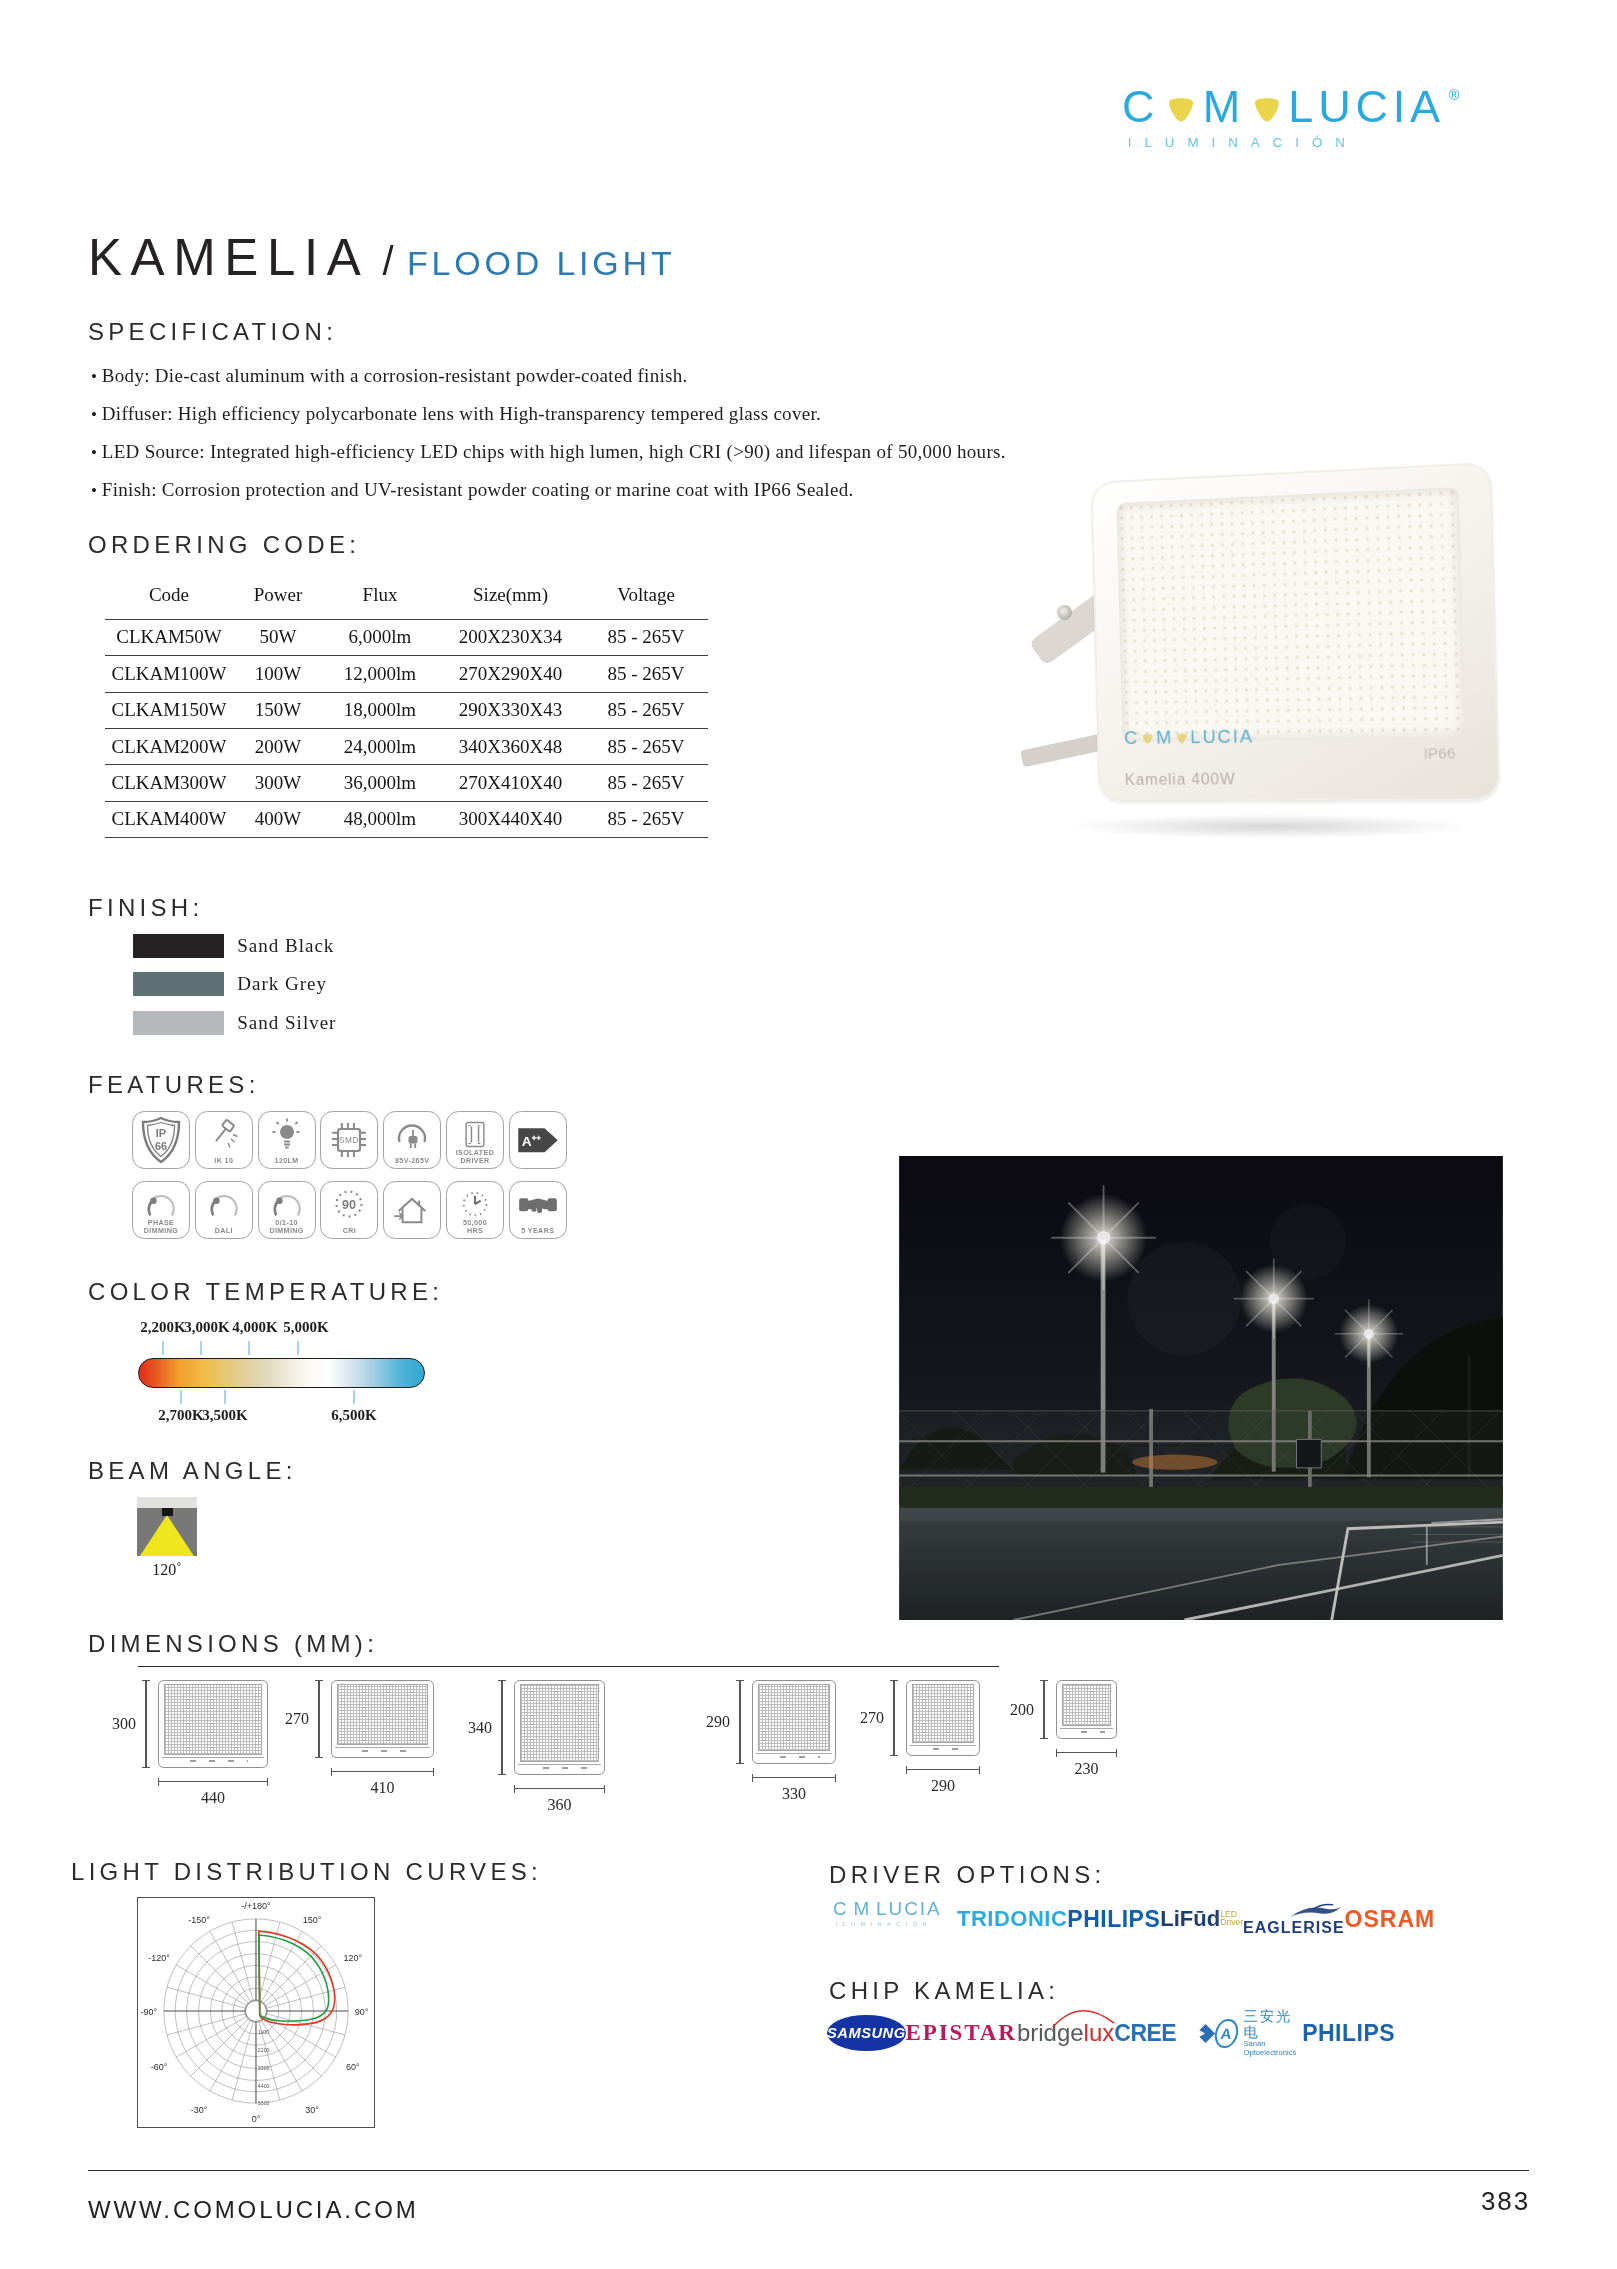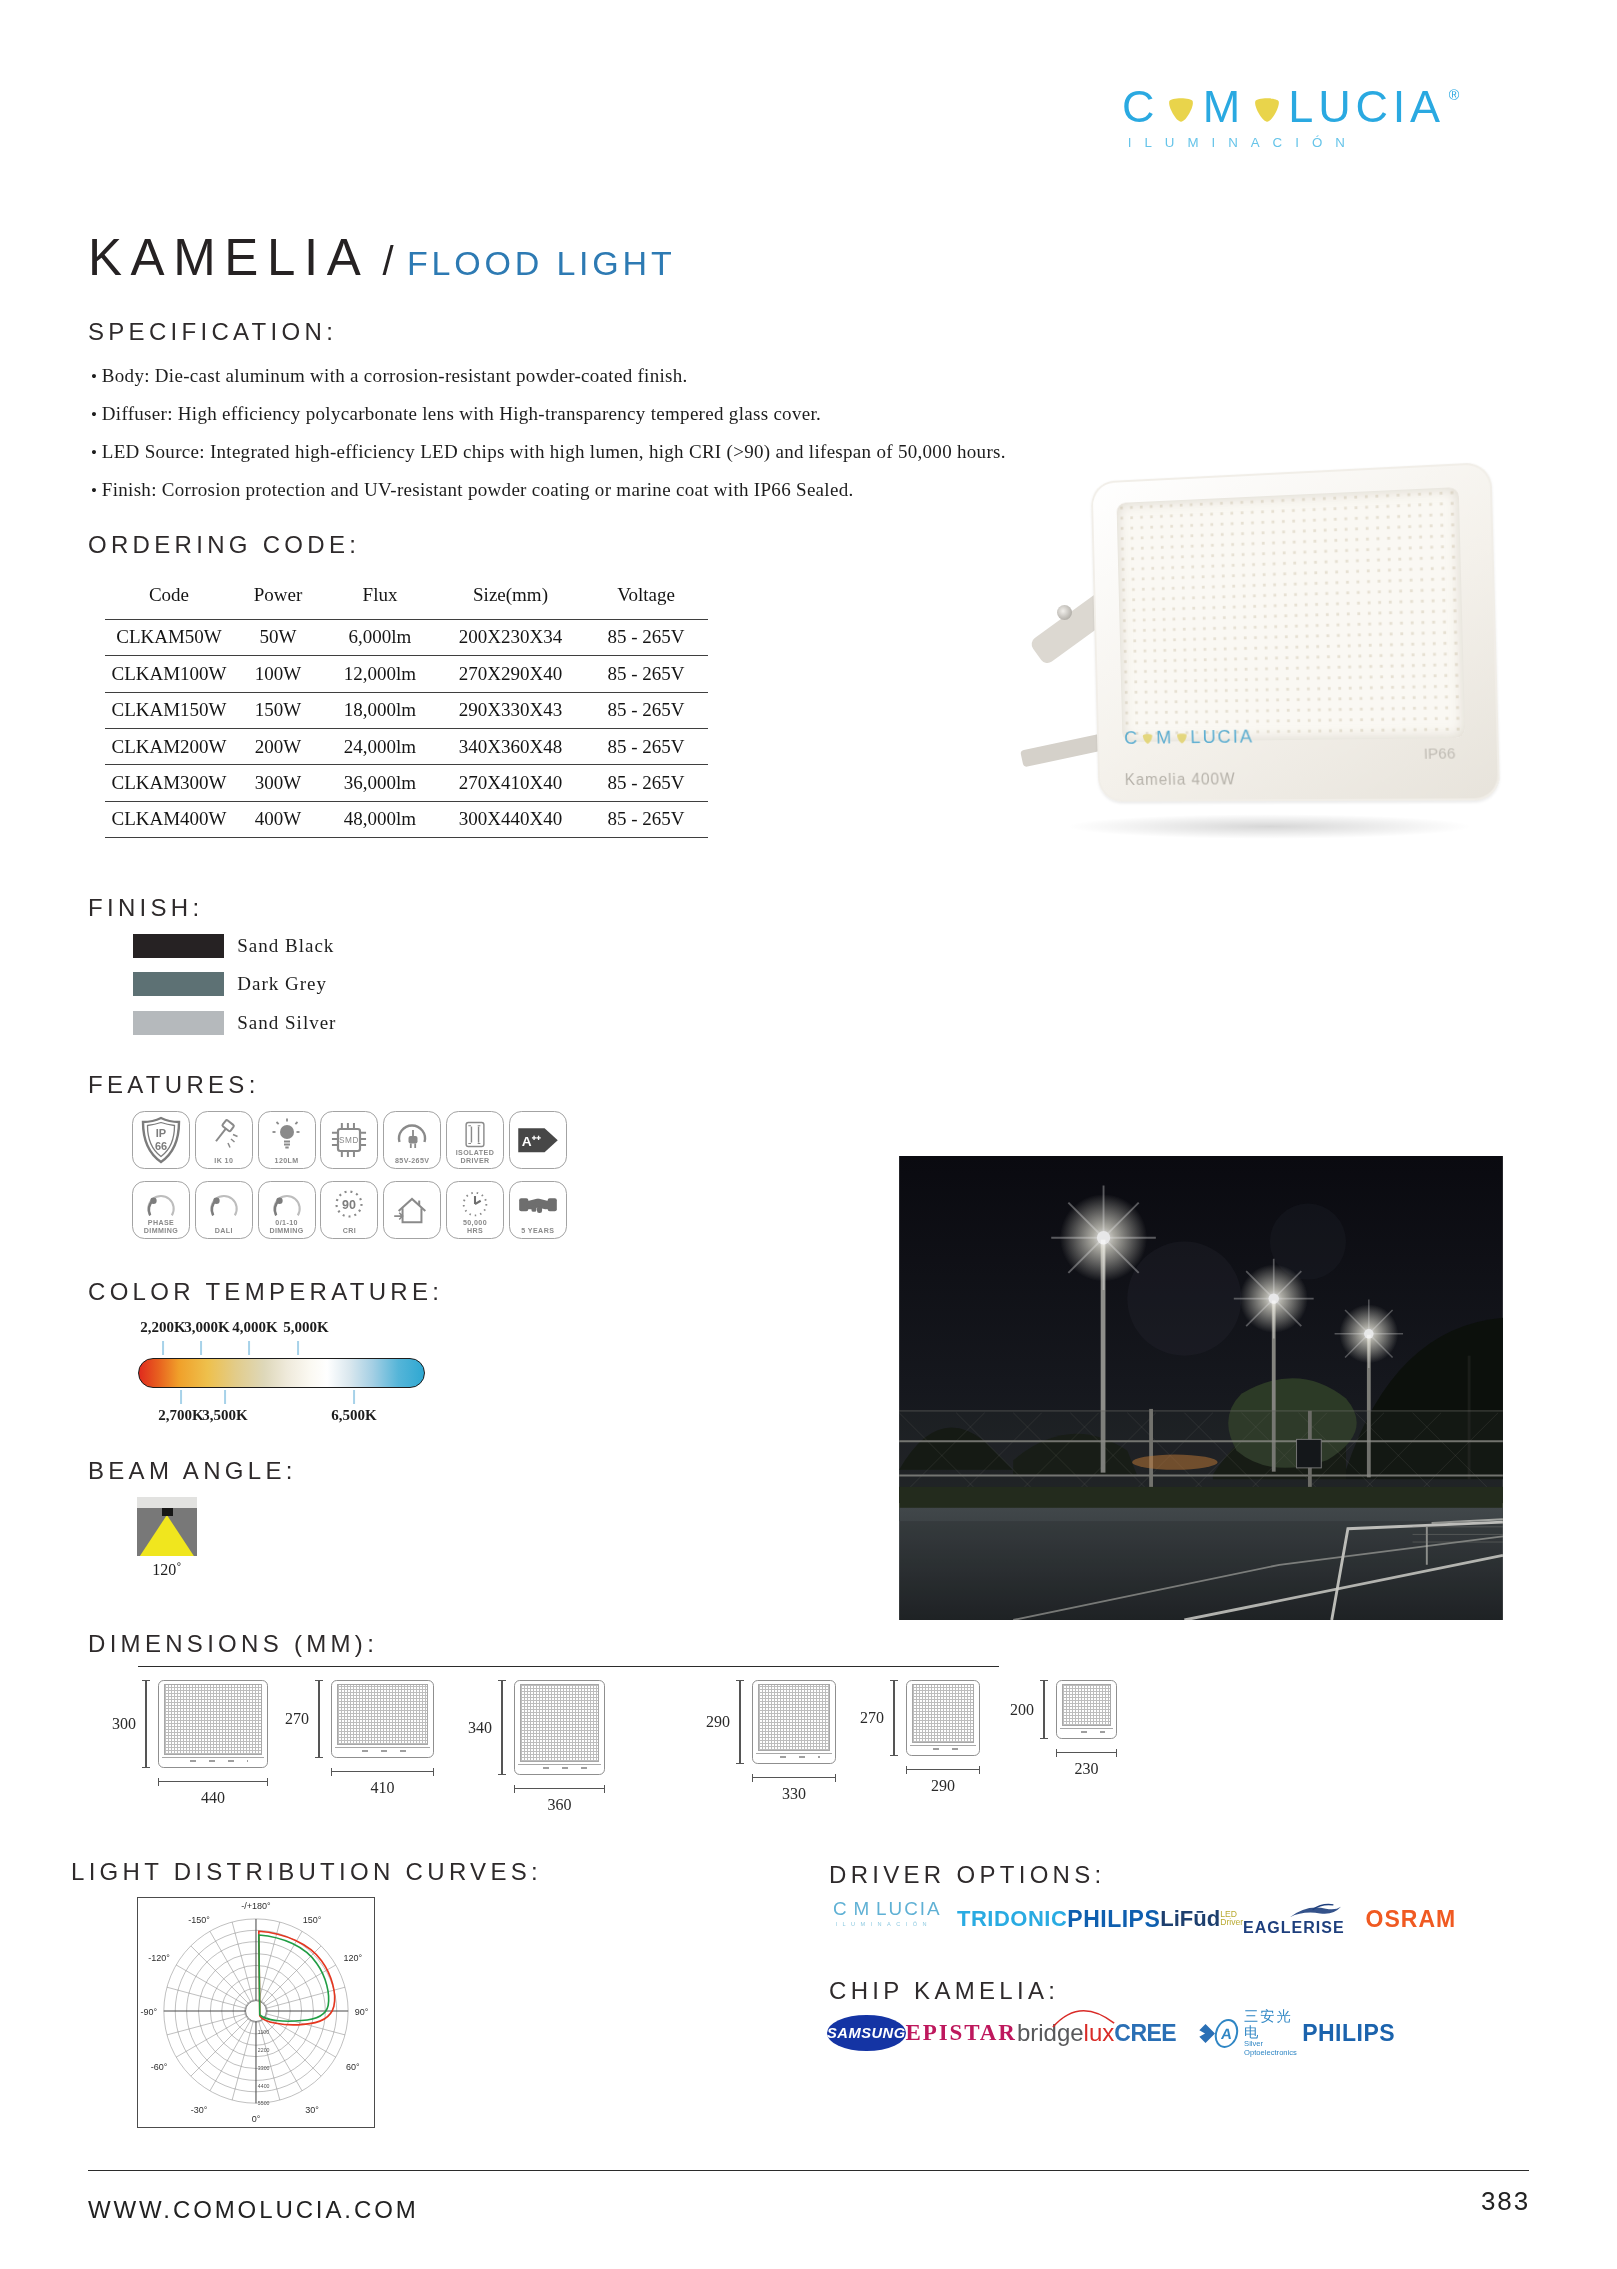--- a/index.html
+++ b/index.html
@@ -779,21 +779,21 @@
       <span class="lifud-name" style="color: rgb(29, 63, 110);">LiFūd</span>
       <span class="lifud-sub" style="color: rgb(185, 170, 49);">LED Driver</span>
     </span>
     <span class="eaglerise">
       <svg width="61" height="17" viewBox="0 0 64 18">
         <path d="M6 15 Q24 1 44 6 Q54 8 60 4 Q52 13 38 11 Q20 8 6 15 Z" fill="#1e3f7d" opacity="0.9"></path>
         <path d="M30 7 Q40 0 52 2" stroke="#1e3f7d" stroke-width="1.4" fill="none"></path>
       </svg>
       <span class="eaglerise-name" style="color: rgb(30, 63, 125);">EAGLERISE</span>
     </span>
-    <span class="brandtxt osram" style="color: rgb(240, 90, 34); margin-left: 21px;">OSRAM</span>
+    <span class="brandtxt osram" style="color: rgb(240, 90, 34);">OSRAM</span>
   </div>
 
   <div class="sec chip-h">CHIP KAMELIA:</div>
   <div class="logo-strip chip-row">
     <span class="samsung-oval" style="background: rgb(20, 52, 164);">
       <span class="samsung-txt" style="color: rgb(255, 255, 255);">SAMSUNG</span>
     </span>
     <span class="brandtxt epistar" style="color: #be185d;">EPISTAR</span>
     <span class="bridgelux">
       <svg width="67" height="25" viewBox="0 0 70 26">
@@ -804,21 +804,21 @@
     <span class="cree">
       <span style="color: rgb(42, 111, 181);">CREE</span>
       <svg width="19" height="19" viewBox="0 0 20 20">
           <path d="M10 0 L20 10 L10 20 L3.5 13.5 L9.5 10 L3.5 6.5 Z" fill="#2a6fb5"></path>
         </svg>
     </span>
     <span class="sanan">
       <span class="sanan-mark" style="color: rgb(47, 134, 196);">A</span>
       <span class="sanan-txt">
         <span class="sanan-cn" style="color: rgb(47, 134, 196);">三安光电</span>
-        <span class="sanan-sub" style="color: rgb(47, 134, 196);">Silver Optoelectronics</span>
+        <span class="sanan-sub" style="color: rgb(47, 134, 196);">Sanan Optoelectronics</span>
       </span>
     </span>
     <span class="brandtxt philips" style="color: rgb(27, 99, 173);">PHILIPS</span>
   </div>
 
   <div class="footer-rule"></div>
   <a class="footer-web" style="text-decoration:none; cursor:pointer;margin-top:8px;">WWW.COMOLUCIA.COM</a>
   <div class="footer-page">383</div>
 
 </div>

